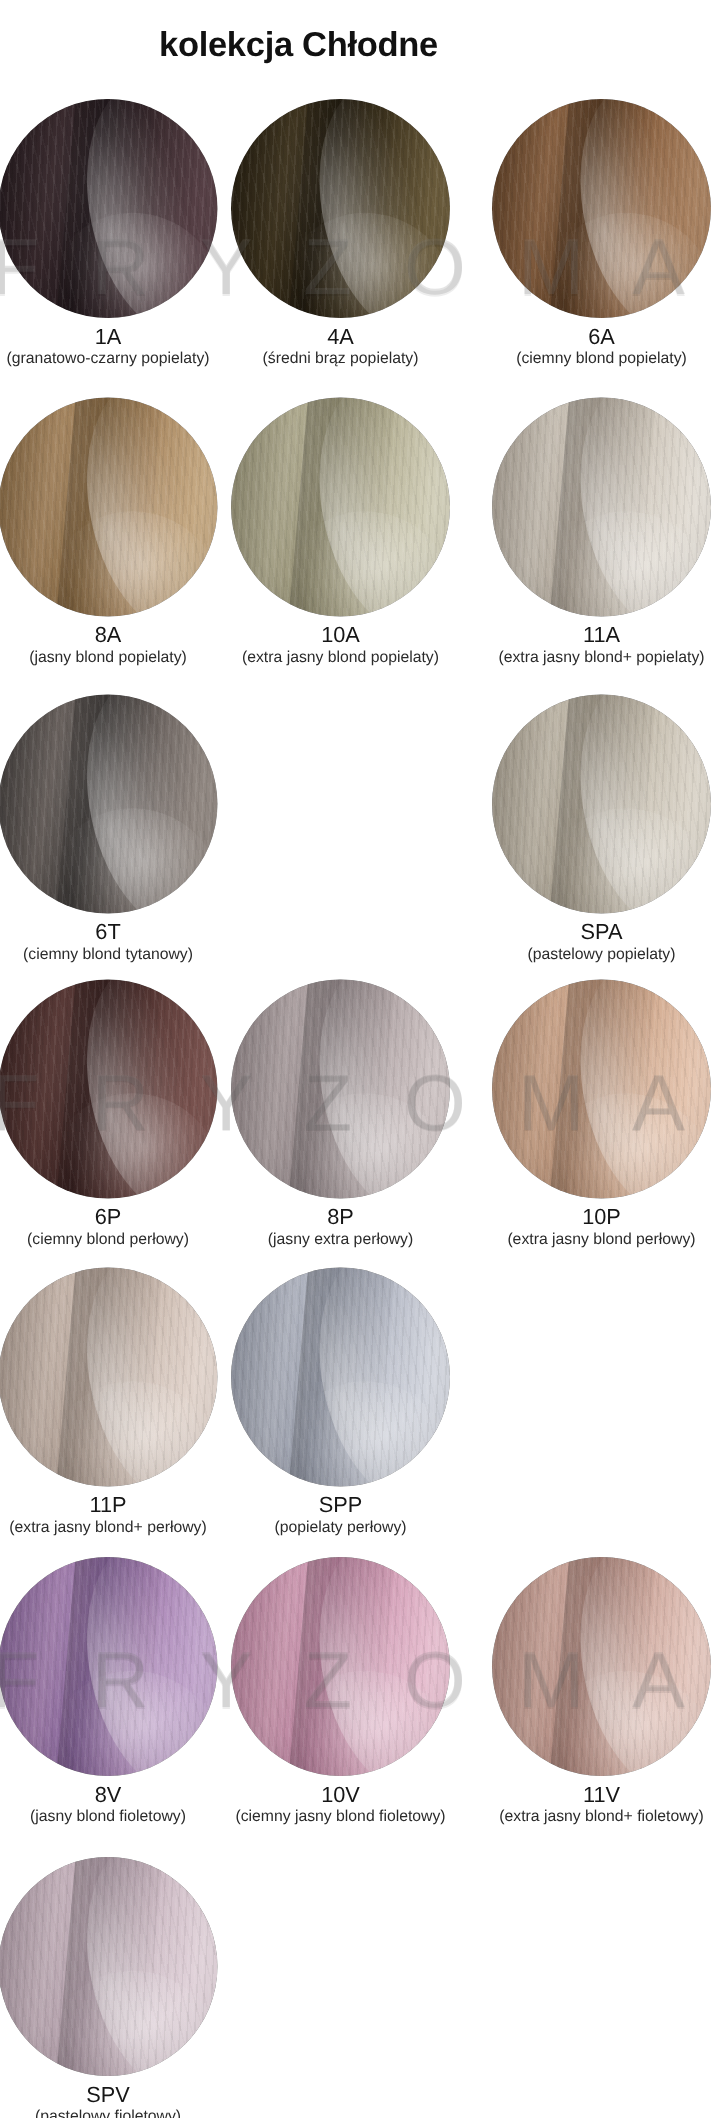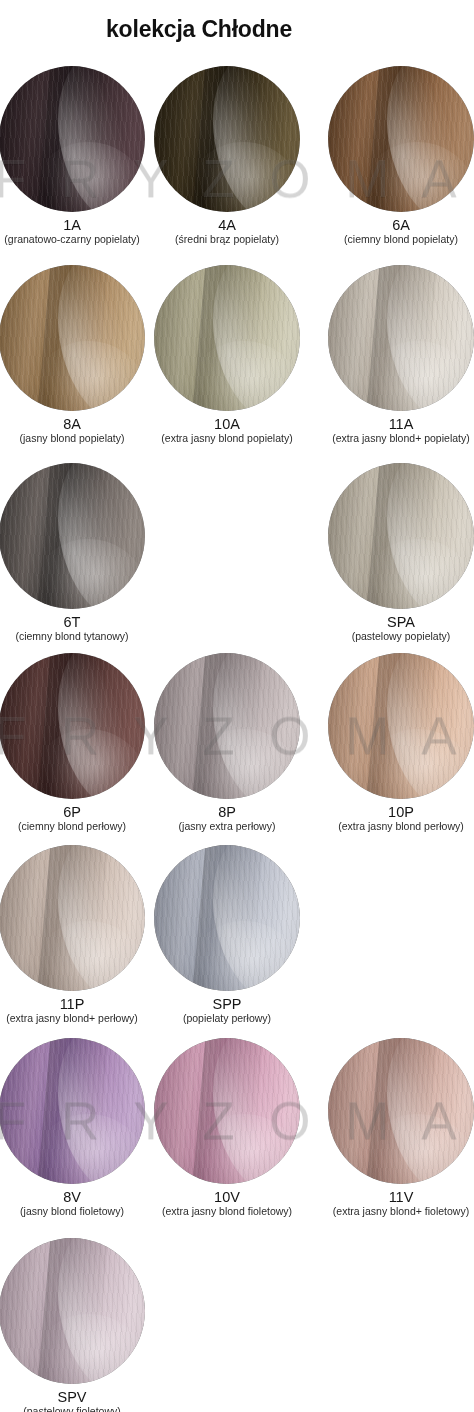--- a/index.html
+++ b/index.html
@@ -387,21 +387,21 @@
           <div class="base" style="background: linear-gradient(100deg, rgb(189, 132, 161) 0%, rgb(212, 160, 184) 26%, rgb(189, 132, 161) 42%, rgb(212, 160, 184) 62%, rgb(233, 195, 211) 86%, rgb(233, 195, 211) 100%);"></div>
           <div class="shade-left"></div>
           <div class="shade-mid"></div>
           <div class="sweep"></div>
           <div class="sweep2"></div>
           <div class="strands"></div>
           <div class="strands2"></div>
           <div class="vignette"></div>
         </div>
         <div class="code">10V</div>
-        <div class="desc">(extra jasny blond fioletowy)</div>
+        <div class="desc">(ciemny jasny blond fioletowy)</div>
       </div>
       <div class="cell col2">
         <div class="swatch">
           <div class="base" style="background: linear-gradient(100deg, rgb(180, 139, 129) 0%, rgb(207, 169, 158) 26%, rgb(180, 139, 129) 42%, rgb(207, 169, 158) 62%, rgb(231, 203, 194) 86%, rgb(231, 203, 194) 100%);"></div>
           <div class="shade-left"></div>
           <div class="shade-mid"></div>
           <div class="sweep"></div>
           <div class="sweep2"></div>
           <div class="strands"></div>
           <div class="strands2"></div>

